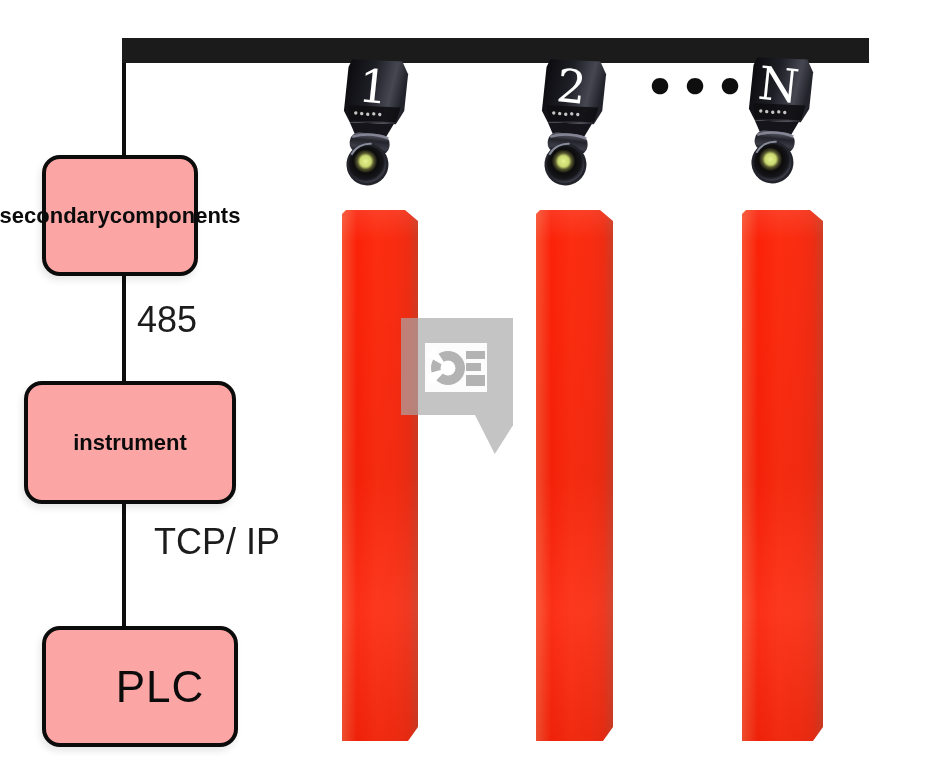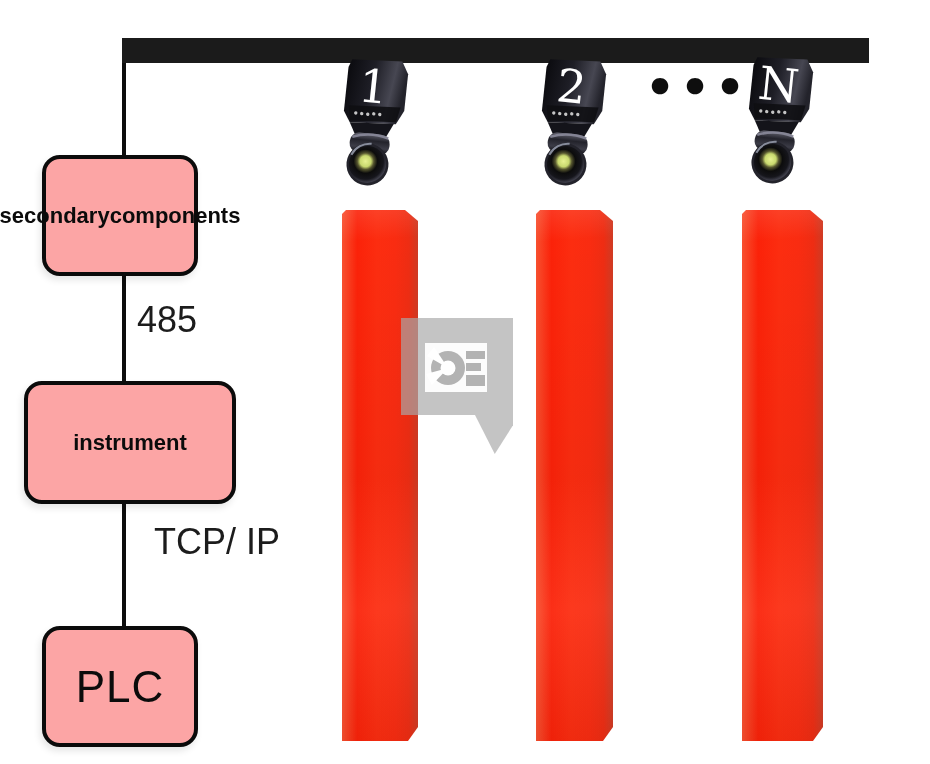--- a/index.html
+++ b/index.html
@@ -16,21 +16,21 @@
 
   
   .node {
     position:absolute; background:#fca5a5; border:4px solid #0b0b0b; border-radius:18px;
     display:flex; flex-direction:row; align-items:center; justify-content:center;
     font-weight:bold; font-size:22px; line-height:29px; z-index:2;
     box-shadow:-2px 4px 7px rgba(0,0,0,0.10);
   }
   #node-secondary { left:42px;  top:155px; width:148px; height:113px; }
   #node-comm      { left:24px;  top:381px; width:204px; height:115px; }
-  #node-plc       { left:42px;  top:626px; width:148px; height:113px; font-weight:400; font-size:44px; letter-spacing:1px; }
+  #node-plc       { left:42px;  top:626px; width:148px; height:113px; font-weight:400; font-size:44px; letter-spacing:1px;padding-left:40px; }
 
   .bus-label { position:absolute; font-size:36px; font-weight:400; color:#1c1c1c; z-index:2;text-align:right; }
   #label-485   { left:137px; top:299px; }
   #label-tcpip { left:154px; top:521px; }
 
   
   .billet {
     position:absolute; top:210px; height:531px; z-index:1;
     background:
       linear-gradient(176deg, rgba(255,255,255,0.10) 0%, rgba(255,255,255,0) 6%, rgba(0,0,0,0.03) 50%, rgba(255,255,255,0.06) 75%, rgba(0,0,0,0.05) 100%),

